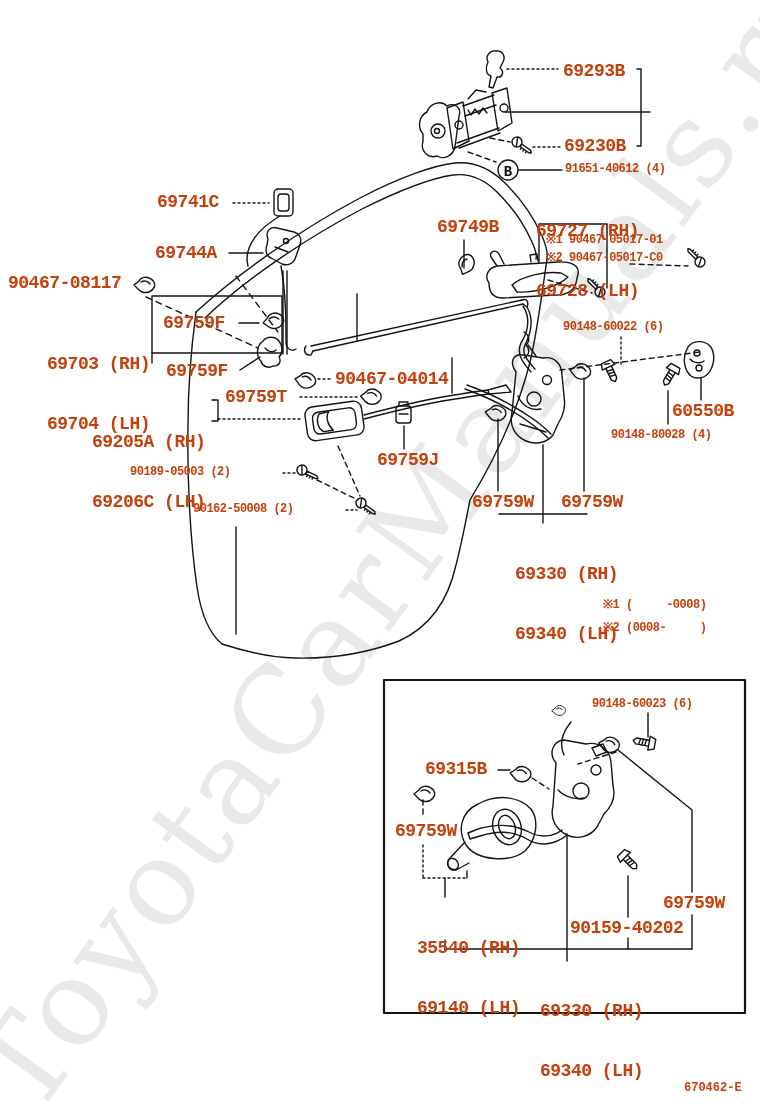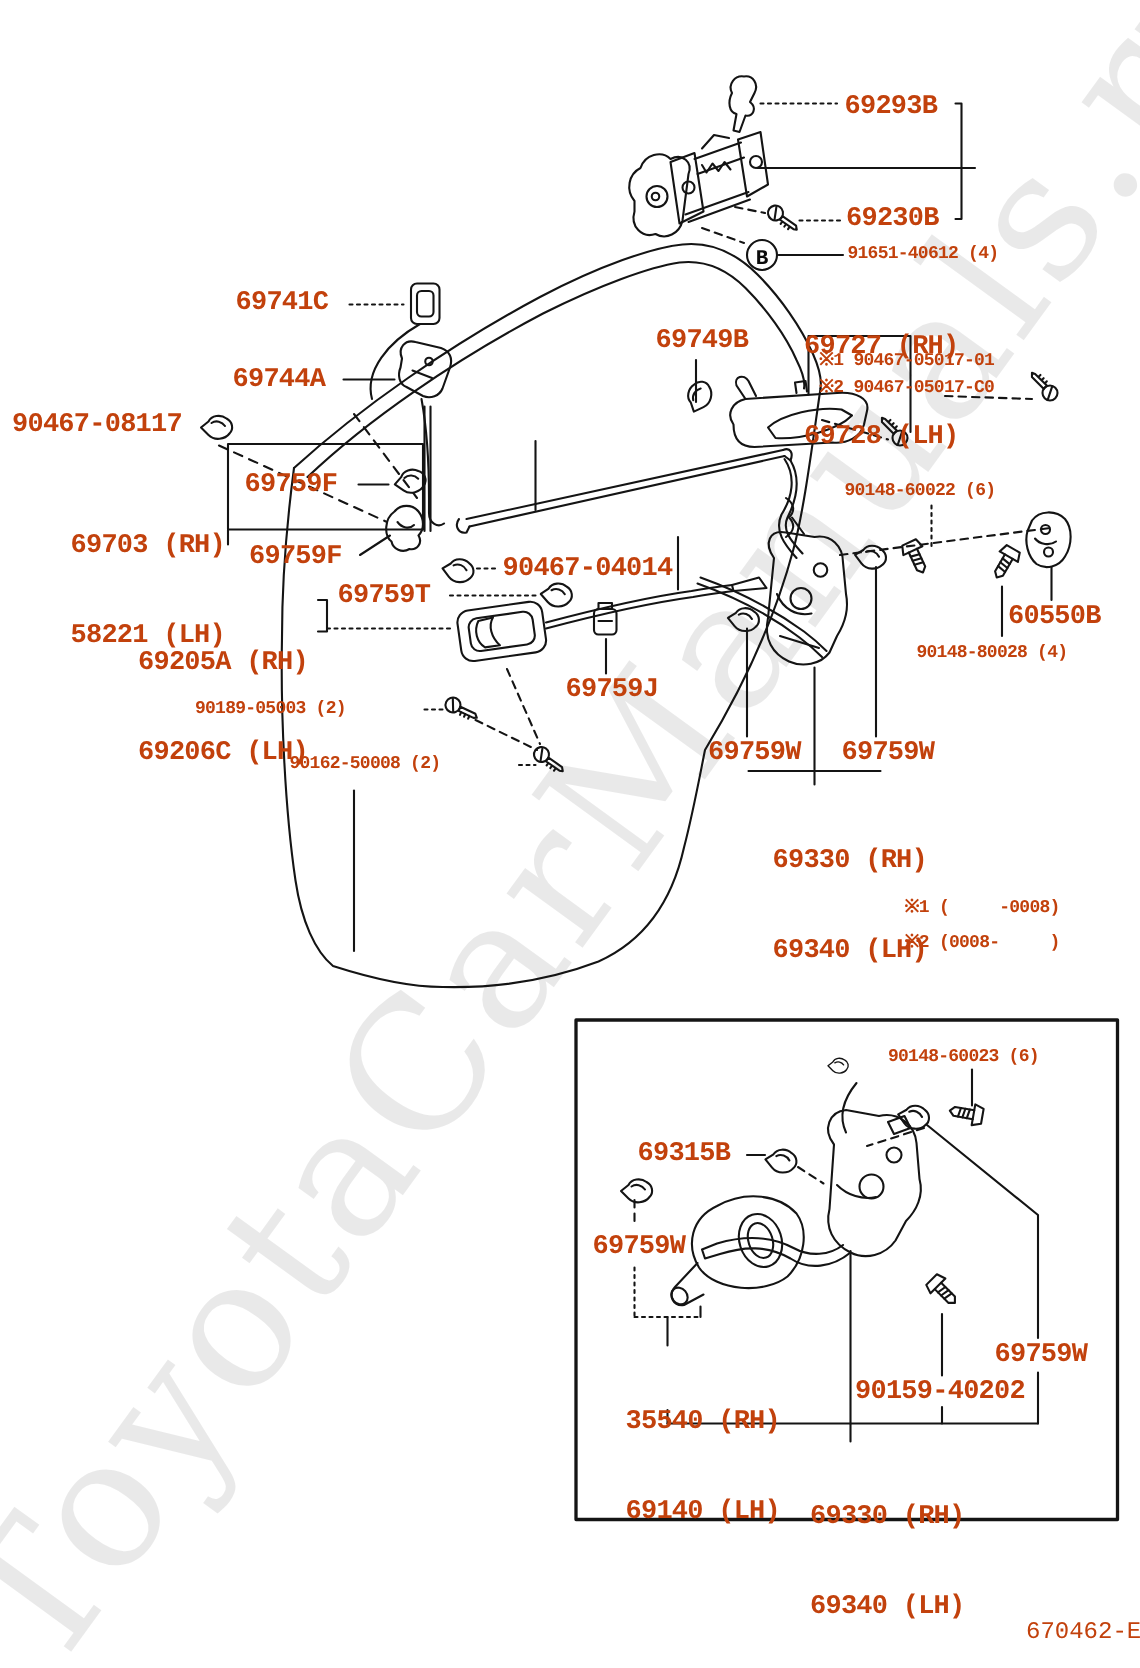--- a/index.html
+++ b/index.html
@@ -6,21 +6,21 @@
   body{width:760px;height:1112px;position:relative;overflow:hidden;background:#fff;
        font-family:"Liberation Mono",monospace;}
   .stage{position:absolute;left:0;top:0;width:760px;height:1112px;}
   .wm{position:absolute;left:-55px;top:1055px;transform:rotate(-54deg);transform-origin:0 0;
       font-family:"DejaVu Serif",serif;font-size:120px;letter-spacing:4px;white-space:nowrap;
       color:rgba(0,0,0,0.085);z-index:1;}
   svg.art{position:absolute;left:0;top:0;z-index:2;}
   .lbl{position:absolute;z-index:3;font-weight:bold;font-size:18px;line-height:20px;
        color:#c2410c;white-space:pre;letter-spacing:-0.5px;}
   .sm{font-size:12px;letter-spacing:-0.5px;}
-  .code{font-size:16px;font-weight:normal;letter-spacing:0;}
+  .code{font-size:12px;font-weight:bold;letter-spacing:0;}
   
   #L69293B{left:563px;top:61px}      #L69230{left:652px;top:88px}
   #L69230B{left:564px;top:136px}     #L91651{left:565px;top:159px}
   #L69727{left:536px;top:181px}      #Lv1{left:546px;top:230px}
   #Lv2{left:546px;top:248px}         #L69741C{left:157px;top:192px}
   #L69749B{left:437px;top:217px}     #L69744A{left:155px;top:243px}
   #L69717B{left:313px;top:254px}     #L90467_08117{left:8px;top:273px}
   #L69703{left:47px;top:314px}       #L69759F1{left:163px;top:313px}
   #L69737{left:413px;top:319px}      #L90148_60022{left:563px;top:317px}
   #L69759F2{left:166px;top:361px}    #L90467_04014{left:335px;top:369px}
@@ -251,21 +251,21 @@
     <div>69728 (LH)</div>
   </div>
   <div class="lbl sm" id="Lv1">※1 90467-05017-01</div>
   <div class="lbl sm" id="Lv2">※2 90467-05017-C0</div>
   <div class="lbl" id="L69741C">69741C</div>
   <div class="lbl" id="L69749B">69749B</div>
   <div class="lbl" id="L69744A">69744A</div>
   <div class="lbl" id="L90467_08117">90467-08117</div>
   <div class="lbl" id="L69703">
     <div>69703 (RH)</div>
-    <div>58221 (LH)</div>
+    <div>69704 (LH)</div>
   </div>
   <div class="lbl" id="L69759F1">69759F</div>
   <div class="lbl sm" id="L90148_60022">90148-60022 (6)</div>
   <div class="lbl" id="L69759F2">69759F</div>
   <div class="lbl" id="L90467_04014">90467-04014</div>
   <div class="lbl" id="L69759T">69759T</div>
   <div class="lbl" id="L69205A">
     <div>69205A (RH)</div>
     <div>69206C (LH)</div>
   </div>

